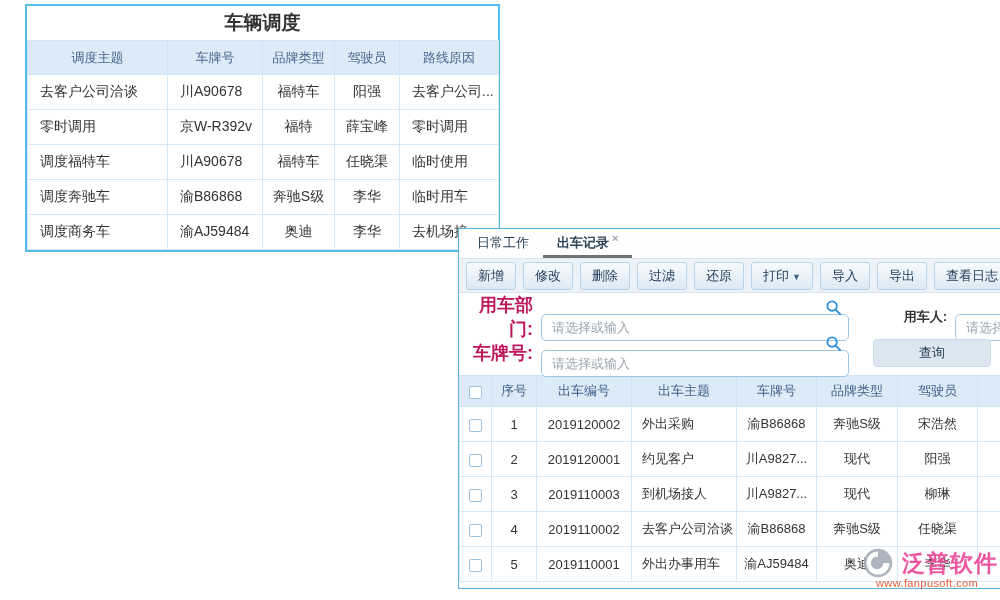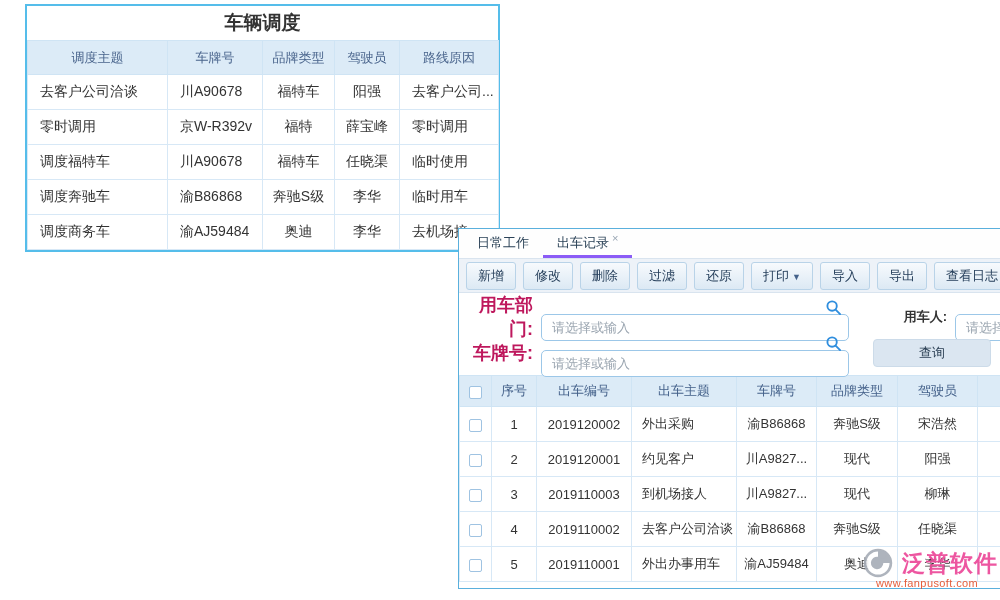--- a/index.html
+++ b/index.html
@@ -22,21 +22,21 @@
   .c1{width:140px}.c2{width:95px}.c3{width:72px}.c4{width:65px}.c5{width:99px}
 
   
   .record-panel { position:absolute; left:458px; top:228px; width:564px;
     height:361px; background:#fff; border:1px solid #5ab0dd; z-index:2;
     overflow:hidden; }
   .tabstrip { height:30px; background:#fefefe; border-bottom:1px solid #d9e4ef;
     display:flex; align-items:stretch; padding-left:4px; }
   .tab { padding:0 14px; line-height:28px; font-size:13px; color:#2b4257;
     position:relative; cursor:pointer; }
-  .tab.active { font-weight:normal; border-bottom:3px solid #8b5cf6; }
+  .tab.active { font-weight:bold; border-bottom:3px solid #737373; }
   .tab-close { font-size:11px; color:#98a5b3; margin-left:3px;
     position:relative; top:-5px; }
   .toolbar { height:34px; background:#edf2f8; border-bottom:1px solid #d9e4ef;
     display:flex; align-items:center; padding:0 7px; gap:7px; }
   .tbtn { background:linear-gradient(#f7fafd,#dce9f4); border:1px solid #b9d3e8;
     border-radius:3px; padding:4px 11px; font-size:13px; color:#27405c;
     font-family:inherit; cursor:pointer; white-space:nowrap; }
   .caret { font-size:9px; color:#44618a; margin-left:3px; }
 
   .form-area { padding:6px 0 4px 0; position:relative; }

